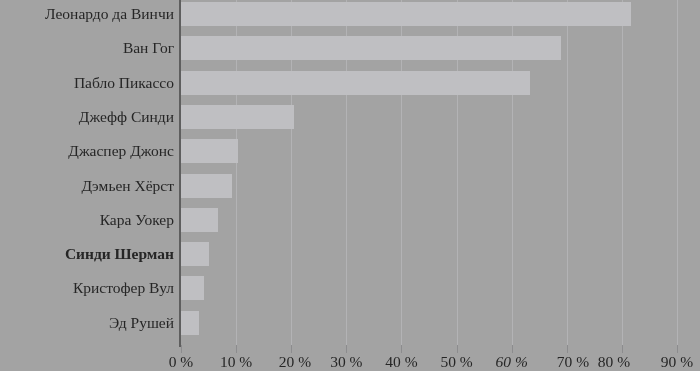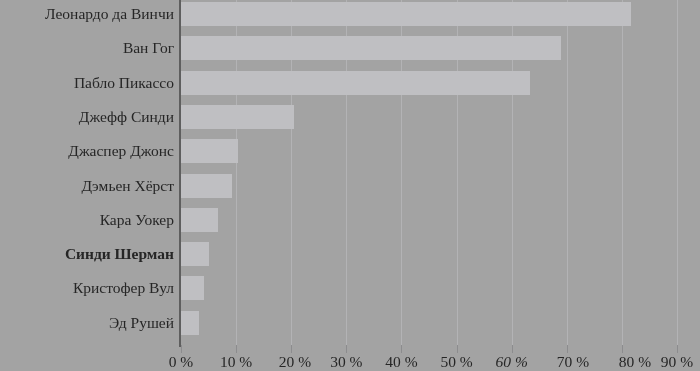--- a/index.html
+++ b/index.html
@@ -178,17 +178,17 @@
     </div>
   <div id="tick-labels">
       <div class="tick-label" style="left: 0px;">0 %</div>
       <div class="tick-label" style="left: 55.1111px;">10 %</div>
       <div class="tick-label" style="left: 114px;">20 %</div>
       <div class="tick-label" style="left: 165.333px; text-align: center;">30 %</div>
       <div class="tick-label" style="left: 220.444px;">40 %</div>
       <div class="tick-label" style="left: 275.556px;">50 %</div>
       <div class="tick-label" style="left: 330.667px; font-style: italic;">60 %</div>
       <div class="tick-label" style="left: 376px; margin-left: 16px;">70 %</div>
-      <div class="tick-label" style="left: 454px;">80 %</div>
+      <div class="tick-label" style="left: 433px;">80 %</div>
       <div class="tick-label" style="left: 496px;">90 %</div>
     </div>
 
 </div>
 
 </body></html>

